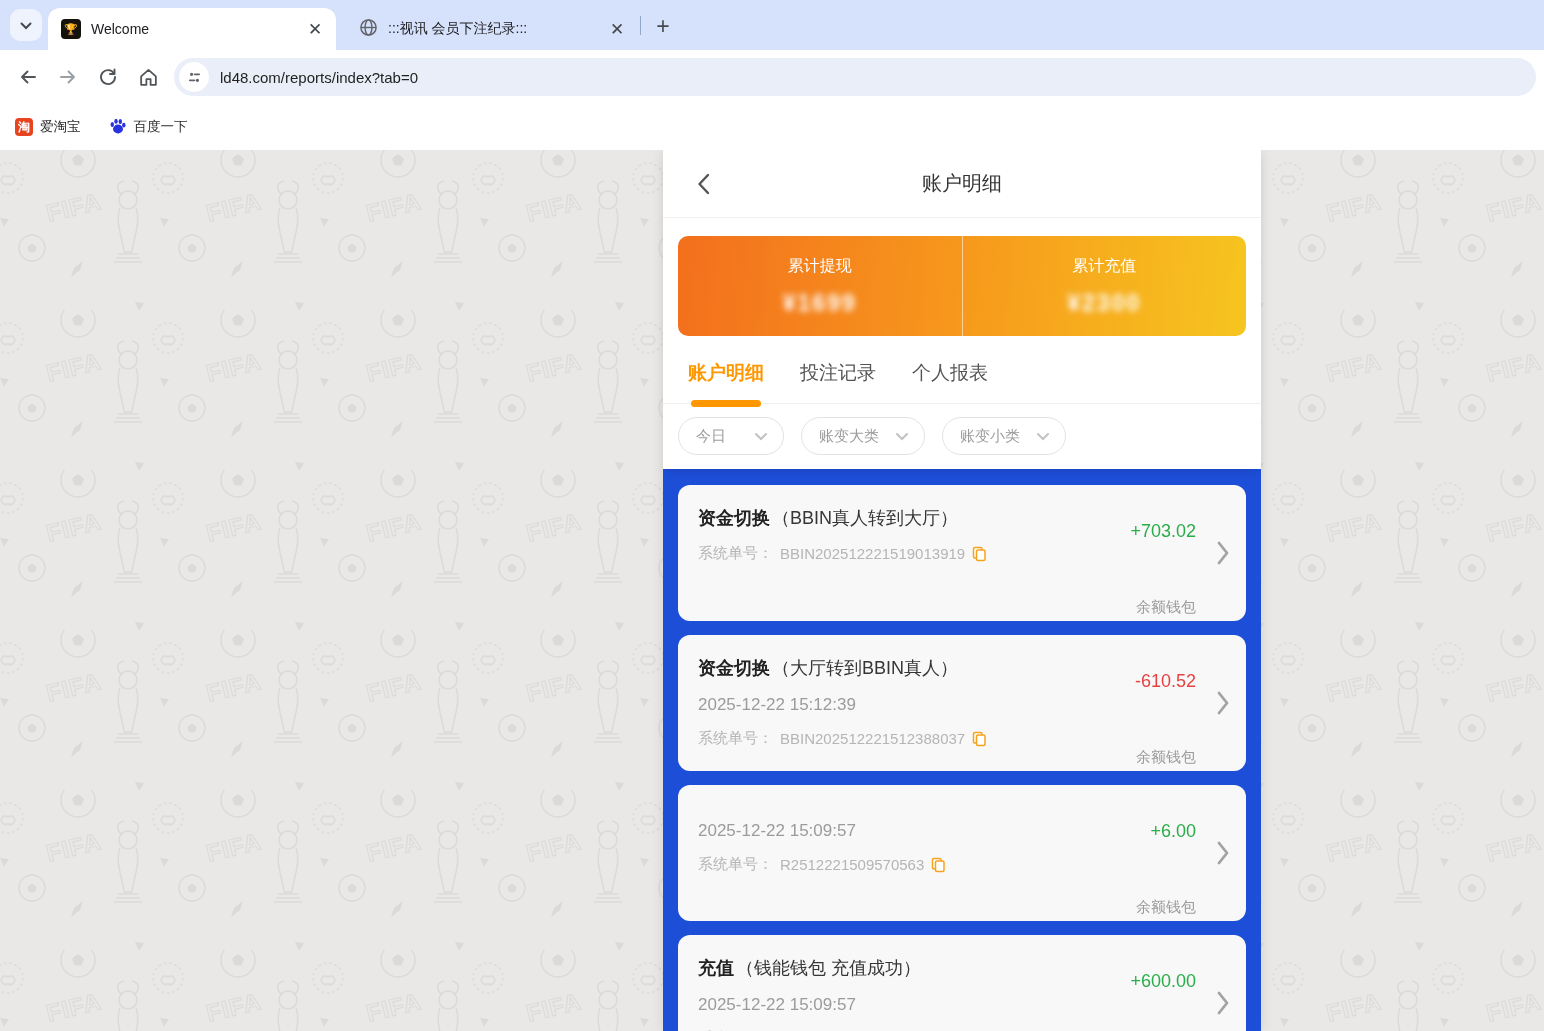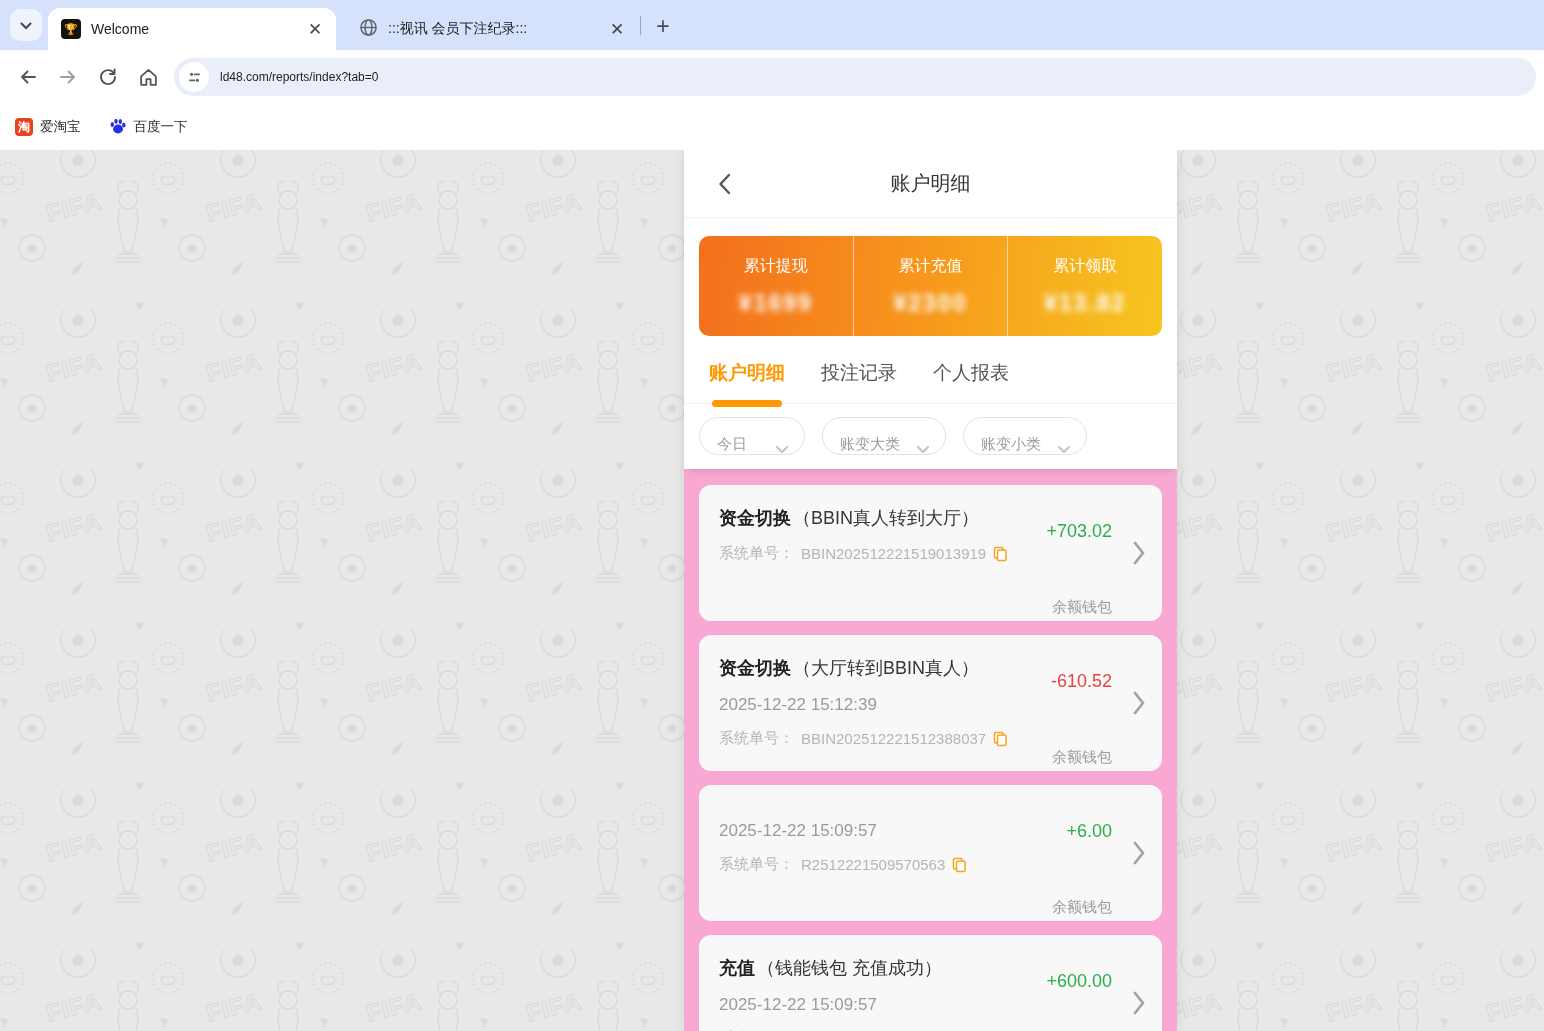--- a/index.html
+++ b/index.html
@@ -23,33 +23,33 @@
   .newtab-btn { position:absolute; left:648px; top:11px; width:30px; height:30px; display:flex;
     align-items:center; justify-content:center; font-size:23px; color:#45494d; }
 
   .toolbar { position:absolute; top:50px; left:0; right:0; height:54px; background:#fff;
     display:flex; align-items:center; padding:0 8px; }
   .nav-btn { width:40px; height:40px; display:flex; align-items:center; justify-content:center; }
   .omnibox { flex:1; height:38px; margin-left:6px; background:#e9eef8; border-radius:19px;
     display:flex; align-items:center; padding:0 16px 0 5px; }
   .tune-circle { width:30px; height:30px; border-radius:50%; background:#fff; display:flex;
     align-items:center; justify-content:center; flex:0 0 auto; }
-  .url-text { margin-left:11px; font-size:12px; color:#1f1f1f; white-space:nowrap; }
+  .url-text { margin-left:11px; font-size:15px; color:#1f1f1f; white-space:nowrap; }
 
   .bookmarks { position:absolute; top:104px; left:0; right:0; height:46px; background:#fff;
     display:flex; align-items:center; padding:0 15px; gap:28px; }
   .bm-item { display:flex; align-items:center; gap:7px; font-size:13.5px; color:#2d2d2d; }
   .tb-icon { width:18px; height:18px; border-radius:4px; background:#e8431f; color:#fff;
     font-size:12px; font-weight:bold; display:flex; align-items:center; justify-content:center; }
 
   
   .page { position:absolute; top:150px; left:0; right:0; bottom:0; background:#e9e8e7; overflow:hidden; }
   .bg-svg { position:absolute; top:0; left:0; width:100%; height:100%; }
 
-  .panel { position:absolute; left:684px; width:493px; top:0; bottom:0; background:#f9a8d4;
+  .panel { position:absolute; left:663px; width:598px; top:0; bottom:0; background:#1d4ed8;
     box-shadow:0 0 12px rgba(0,0,0,.10); }
   .panel-top { position:relative; z-index:2; background:#fff;
     box-shadow:0 6px 8px -4px rgba(0,0,0,.13); }
 
   .panel-header { position:relative; height:68px; border-bottom:1px solid #f0f0f0;
     display:flex; align-items:center; justify-content:center; }
   .back-btn { position:absolute; left:28px; top:22px; width:24px; height:24px; display:flex;
     align-items:center; justify-content:center; }
   .page-title { font-size:20px; color:#333; font-weight:500; }
 
@@ -62,21 +62,21 @@
   .sum-value { color:#fff; font-size:23px; font-weight:bold; letter-spacing:2px; filter:blur(3.4px); }
 
   .nav-tabs { display:flex; gap:36px; padding:24px 25px 0; border-bottom:1px solid #efefef; }
   .nav-tab { position:relative; padding-bottom:17px; font-size:19px; color:#545454; }
   .nav-tab.active { color:#ff9700; font-weight:bold; }
   .tab-underline { position:absolute; left:50%; transform:translateX(-50%); bottom:-4px;
     width:70px; height:7px; border-radius:4px; background:#ff9700; }
 
   .filters { display:flex; gap:17px; padding:13px 15px 14px; }
   .pill { height:38px; border:1px solid #e3e3e3; border-radius:19px; background:#fff;
-    display:flex; align-items:flex-end; padding:0 15px 0 17px; font-size:15px; color:#9c9c9c; }
+    display:flex; align-items:center; padding:0 15px 0 17px; font-size:15px; color:#9c9c9c; }
   .pill .gap { width:28px; }
   .pill.small-gap .gap { width:16px; }
 
   .list { position:relative; z-index:1; padding:16px 15px 0; display:flex; flex-direction:column; gap:14px; }
   .rec-card { position:relative; background:#f8f8f8; border-radius:12px; min-height:136px;
     padding:21px 150px 18px 20px; }
   .rec-title { font-size:18px; color:#363636; }
   .rec-type { font-weight:bold; color:#222; margin-right:2px; }
   .rec-time { margin-top:15px; font-size:17px; color:#9b9b9b; }
   .rec-order { margin-top:14px; font-size:15px; color:#b5b5b5; display:flex; align-items:center; gap:7px; }
@@ -219,24 +219,20 @@
 
       <div class="summary-card">
         <div class="sum-col">
           <div class="sum-label">累计提现</div>
           <div class="sum-value">¥1699</div>
         </div>
         <div class="sum-col">
           <div class="sum-label">累计充值</div>
           <div class="sum-value">¥2300</div>
         </div>
-        <div class="sum-col">
-          <div class="sum-label">累计领取</div>
-          <div class="sum-value">¥13.82</div>
-        </div>
       </div>
 
       <div class="nav-tabs">
         <div class="nav-tab active">
           <span>账户明细</span>
           <span class="tab-underline"></span>
         </div>
         <div class="nav-tab">
           <span>投注记录</span>
         </div>

